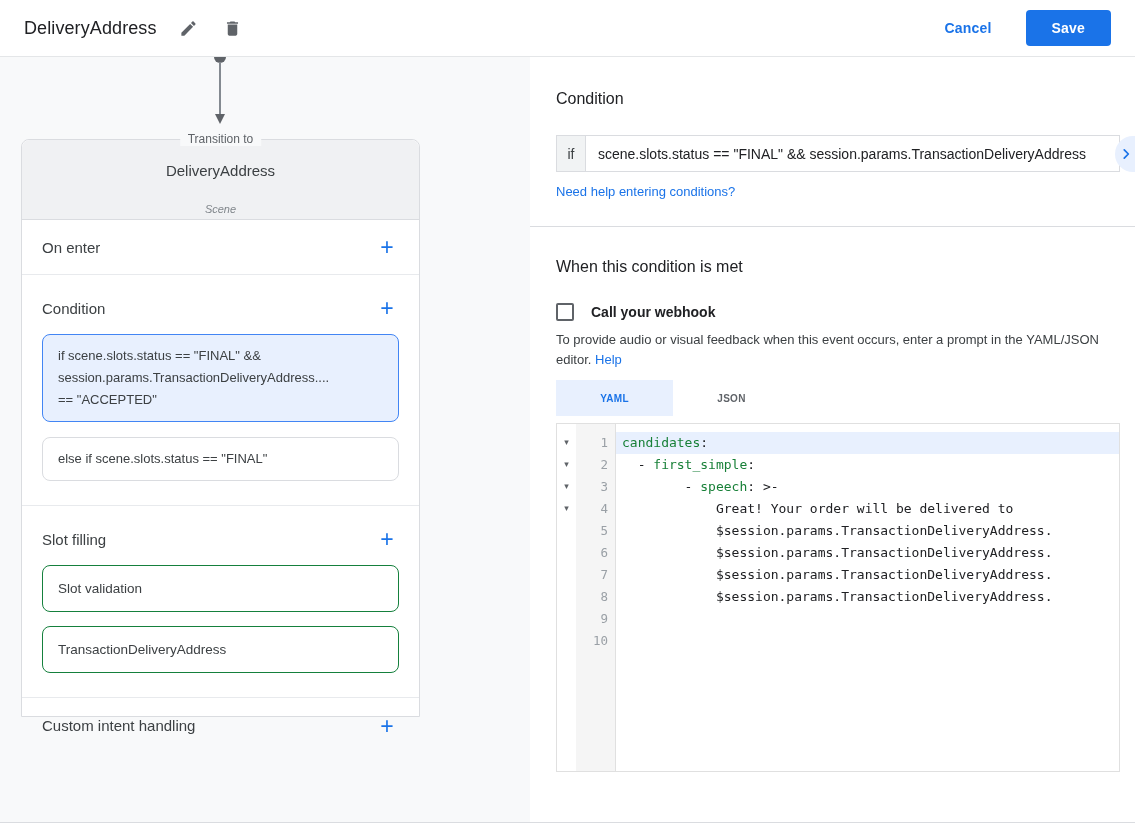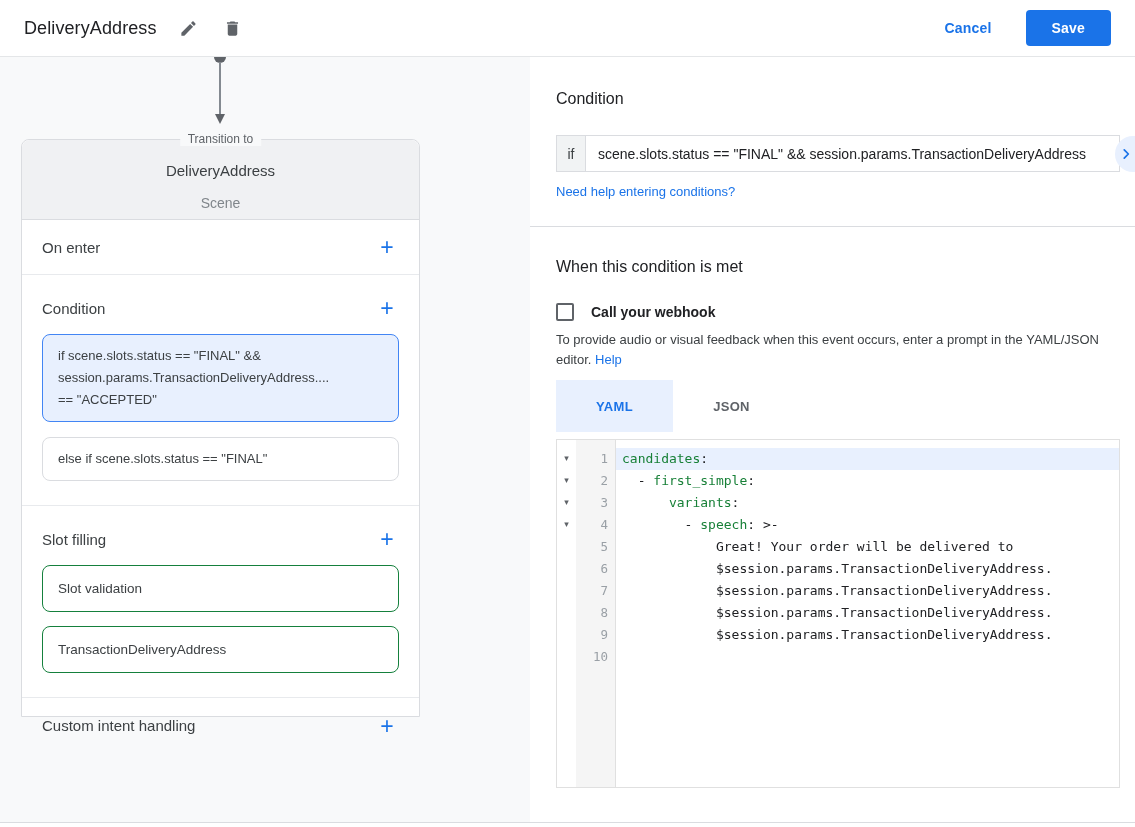--- a/index.html
+++ b/index.html
@@ -42,21 +42,21 @@
   .connector .cline { position:absolute; top:5px; left:5px; width:2px; height:53px; background:#848a91; }
   .connector .arrowhead { position:absolute; top:57px; left:1px; width:0; height:0;
       border-left:5px solid transparent; border-right:5px solid transparent; border-top:10px solid #5f6368; }
 
   
   .scene-card { position:relative; margin:13px 0 0 21px; width:399px; height:578px;
                 background:#fff; border:1px solid #dadce0; border-radius:8px 8px 0 0; }
   .scene-head { background:#f0f1f3; border-bottom:1px solid #dadce0; border-radius:8px 8px 0 0;
                 height:80px; text-align:center; padding-top:22px; cursor:default; }
   .scene-name { font-size:15px; color:#3c4043; }
-  .scene-type { font-size:14px; color:#80868b; margin-top:16px; }
+  .scene-type { font-size:11px; color:#80868b; margin-top:24px;font-style:italic; }
   .card-row { height:55px; display:flex; align-items:center; justify-content:space-between;
               padding:0 20px; border-bottom:1px solid #e8eaed; }
   .card-row.last { border-bottom:none; }
   .section { border-bottom:1px solid #e8eaed; padding-bottom:24px; }
   .section-head { display:flex; align-items:center; justify-content:space-between;
                   padding:0 20px; margin-top:20px; height:26px; }
   .sec-label { font-size:15px; color:#3c4043; }
   .plus { background:none; border:none; color:#1a73e8; font-size:23px; font-weight:400;
           line-height:24px; cursor:pointer; width:24px; height:24px; padding:0;
           font-family:"Liberation Sans",sans-serif; }
@@ -90,22 +90,22 @@
   .checkbox svg { display:none; }
   .checkbox.checked svg { display:block; }
   .check-label { margin-left:17px; font-size:14px; font-weight:700; color:#202124; }
   .badge { margin-left:16px; background:#ecdcfb; color:#7627bb; font-size:11px; font-weight:700;
            letter-spacing:.4px; padding:4px 8px; border-radius:3px; }
   .para { margin-top:9px; font-size:13px; line-height:20px; color:#3c4043; }
   .para a { color:#1a73e8; text-decoration:none; cursor:pointer; }
 
   
   .tabs { display:flex; margin-top:10px; }
-  .tab { width:117px; height:52px; display:flex; align-items:center; justify-content:center;
-         font-size:13px; font-weight:700; letter-spacing:.3px; color:#5f6368; cursor:pointer; }
+  .tab { width:117px; height:36px; display:flex; align-items:center; justify-content:center;
+         font-size:10px; font-weight:700; letter-spacing:.3px; color:#5f6368; cursor:pointer; }
   .tab.active { background:#e8f0fe; color:#1a73e8; }
   .editor { display:flex; margin-top:7px; height:349px; border:1px solid #e0e0e0; background:#fff;
             overflow:hidden; }
   .fold-col { width:19px; flex:none; padding-top:8px; background:#fff; }
   .num-col { width:40px; flex:none; padding-top:8px; background:#f5f5f5; border-right:1px solid #e0e0e0; }
   .code-col { flex:1; padding-top:8px; overflow:hidden; }
   .fold-row { height:22px; line-height:20px; text-align:center; font-size:9px; color:#5f6368; cursor:pointer; }
   .num-row { height:22px; line-height:22px; text-align:right; padding-right:7px;
              font-family:"DejaVu Sans Mono",monospace; font-size:12.5px; color:#9aa0a6; }
   .code-row { height:22px; line-height:22px; padding-left:6px; white-space:pre;
@@ -257,21 +257,20 @@
             <div class="num-row">5</div>
             <div class="num-row">6</div>
             <div class="num-row">7</div>
             <div class="num-row">8</div>
             <div class="num-row">9</div>
             <div class="num-row">10</div>
           </div>
         <div class="code-col" id="code-col">
             <div class="code-row active"><span class="seg-key">candidates</span><span class="seg-plain">:</span></div>
             <div class="code-row"><span class="seg-plain">  - </span><span class="seg-key">first_simple</span><span class="seg-plain">:</span></div>
-            <div class="code-row"><span class="seg-plain">      </span><span class="seg-key">variants</span><span class="seg-plain">:</span></div>
             <div class="code-row"><span class="seg-plain">        - </span><span class="seg-key">speech</span><span class="seg-plain">: &gt;-</span></div>
             <div class="code-row"><span class="seg-plain">            Great! Your order will be delivered to</span></div>
             <div class="code-row"><span class="seg-plain">            $session.params.TransactionDeliveryAddress.</span></div>
             <div class="code-row"><span class="seg-plain">            $session.params.TransactionDeliveryAddress.</span></div>
             <div class="code-row"><span class="seg-plain">            $session.params.TransactionDeliveryAddress.</span></div>
             <div class="code-row"><span class="seg-plain">            $session.params.TransactionDeliveryAddress.</span></div>
             <div class="code-row"></div>
           </div>
       </div>
     </div>

